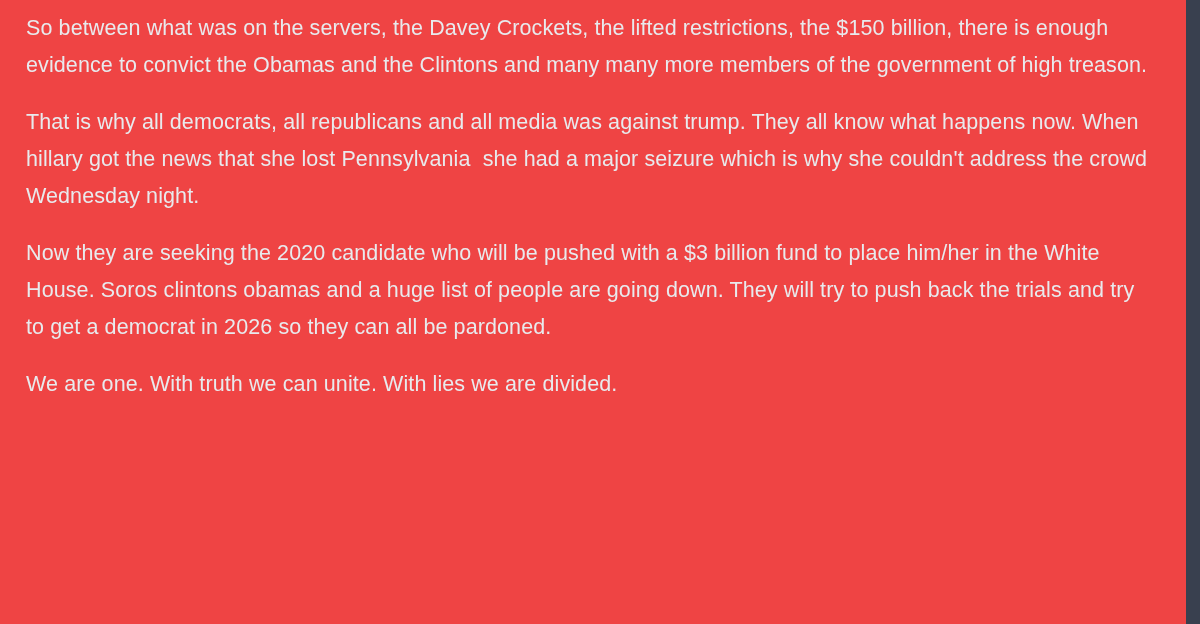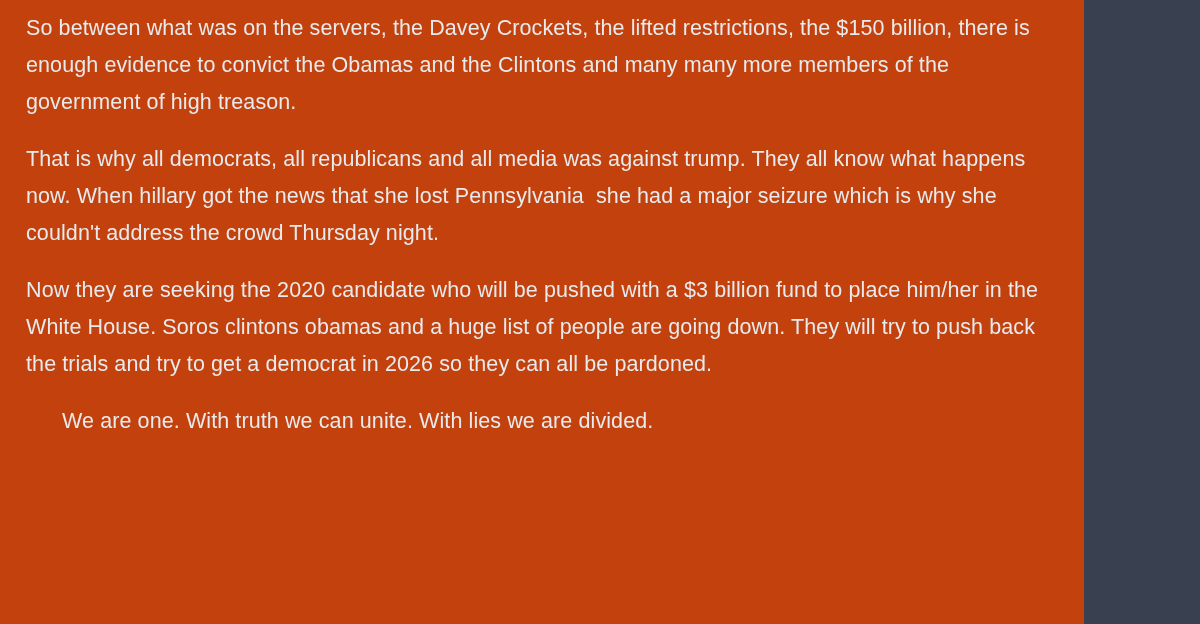--- a/index.html
+++ b/index.html
@@ -8,40 +8,39 @@
   }
   body {
     width: 1200px;
     height: 624px;
     background: #39404f;
     font-family: "Liberation Sans", sans-serif;
     overflow: hidden;
   }
   #doc {
     box-sizing: border-box;
-    width: 1084px;
+    width: 1186px;
     height: 624px;
-    background: #c2410c;
+    background: #ef4444;
     padding: 10px 30px 10px 26px;
   }
   .para {
     color: #e8eaed;
     font-size: 21.5px;
     line-height: 37px;
     letter-spacing: 0.1px;
     margin: 0 0 20px 0;
     white-space: pre-wrap;
     font-weight: 400;
   }
   .para:last-child {
     margin-bottom: 0;
-    margin-left: 36px;
   }
 </style>
 </head>
 <body>
 
 <div id="doc">
   <p class="para">So between what was on the servers, the Davey Crockets, the lifted restrictions, the $150 billion, there is enough evidence to convict the Obamas and the Clintons and many many more members of the government of high treason.</p>
-  <p class="para">That is why all democrats, all republicans and all media was against trump. They all know what happens now. When hillary got the news that she lost Pennsylvania  she had a major seizure which is why she couldn't address the crowd Thursday night.</p>
+  <p class="para">That is why all democrats, all republicans and all media was against trump. They all know what happens now. When hillary got the news that she lost Pennsylvania  she had a major seizure which is why she couldn't address the crowd Wednesday night.</p>
   <p class="para">Now they are seeking the 2020 candidate who will be pushed with a $3 billion fund to place him/her in the White House. Soros clintons obamas and a huge list of people are going down. They will try to push back the trials and try to get a democrat in 2026 so they can all be pardoned.</p>
   <p class="para">We are one. With truth we can unite. With lies we are divided.</p>
 </div>
 
 </body></html>

